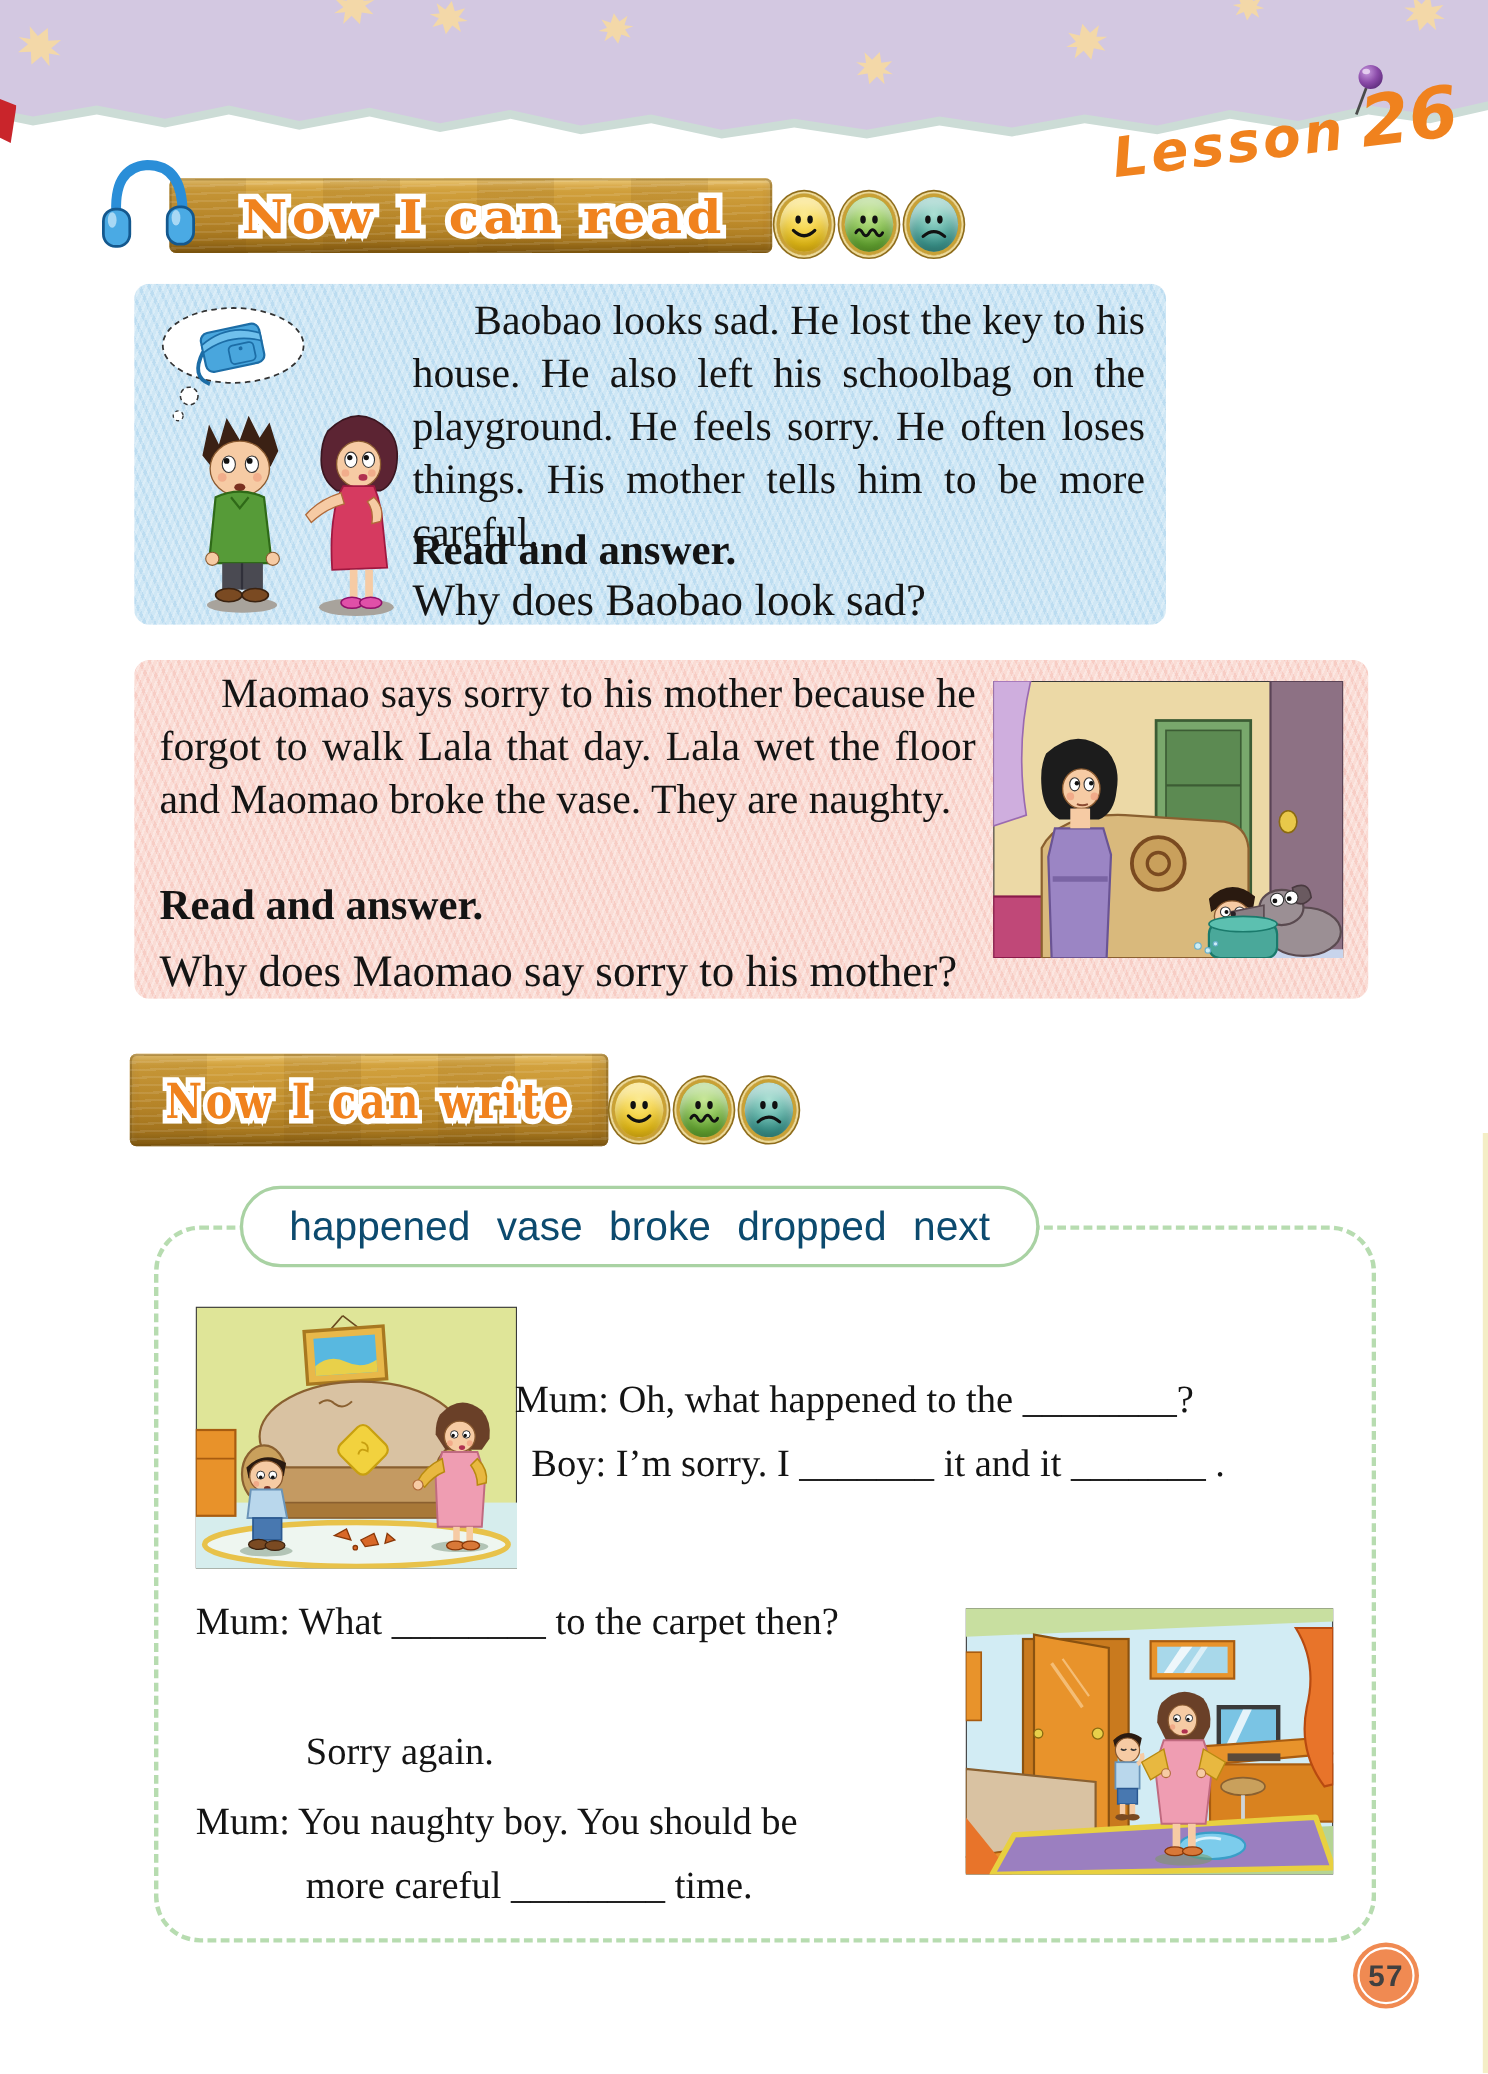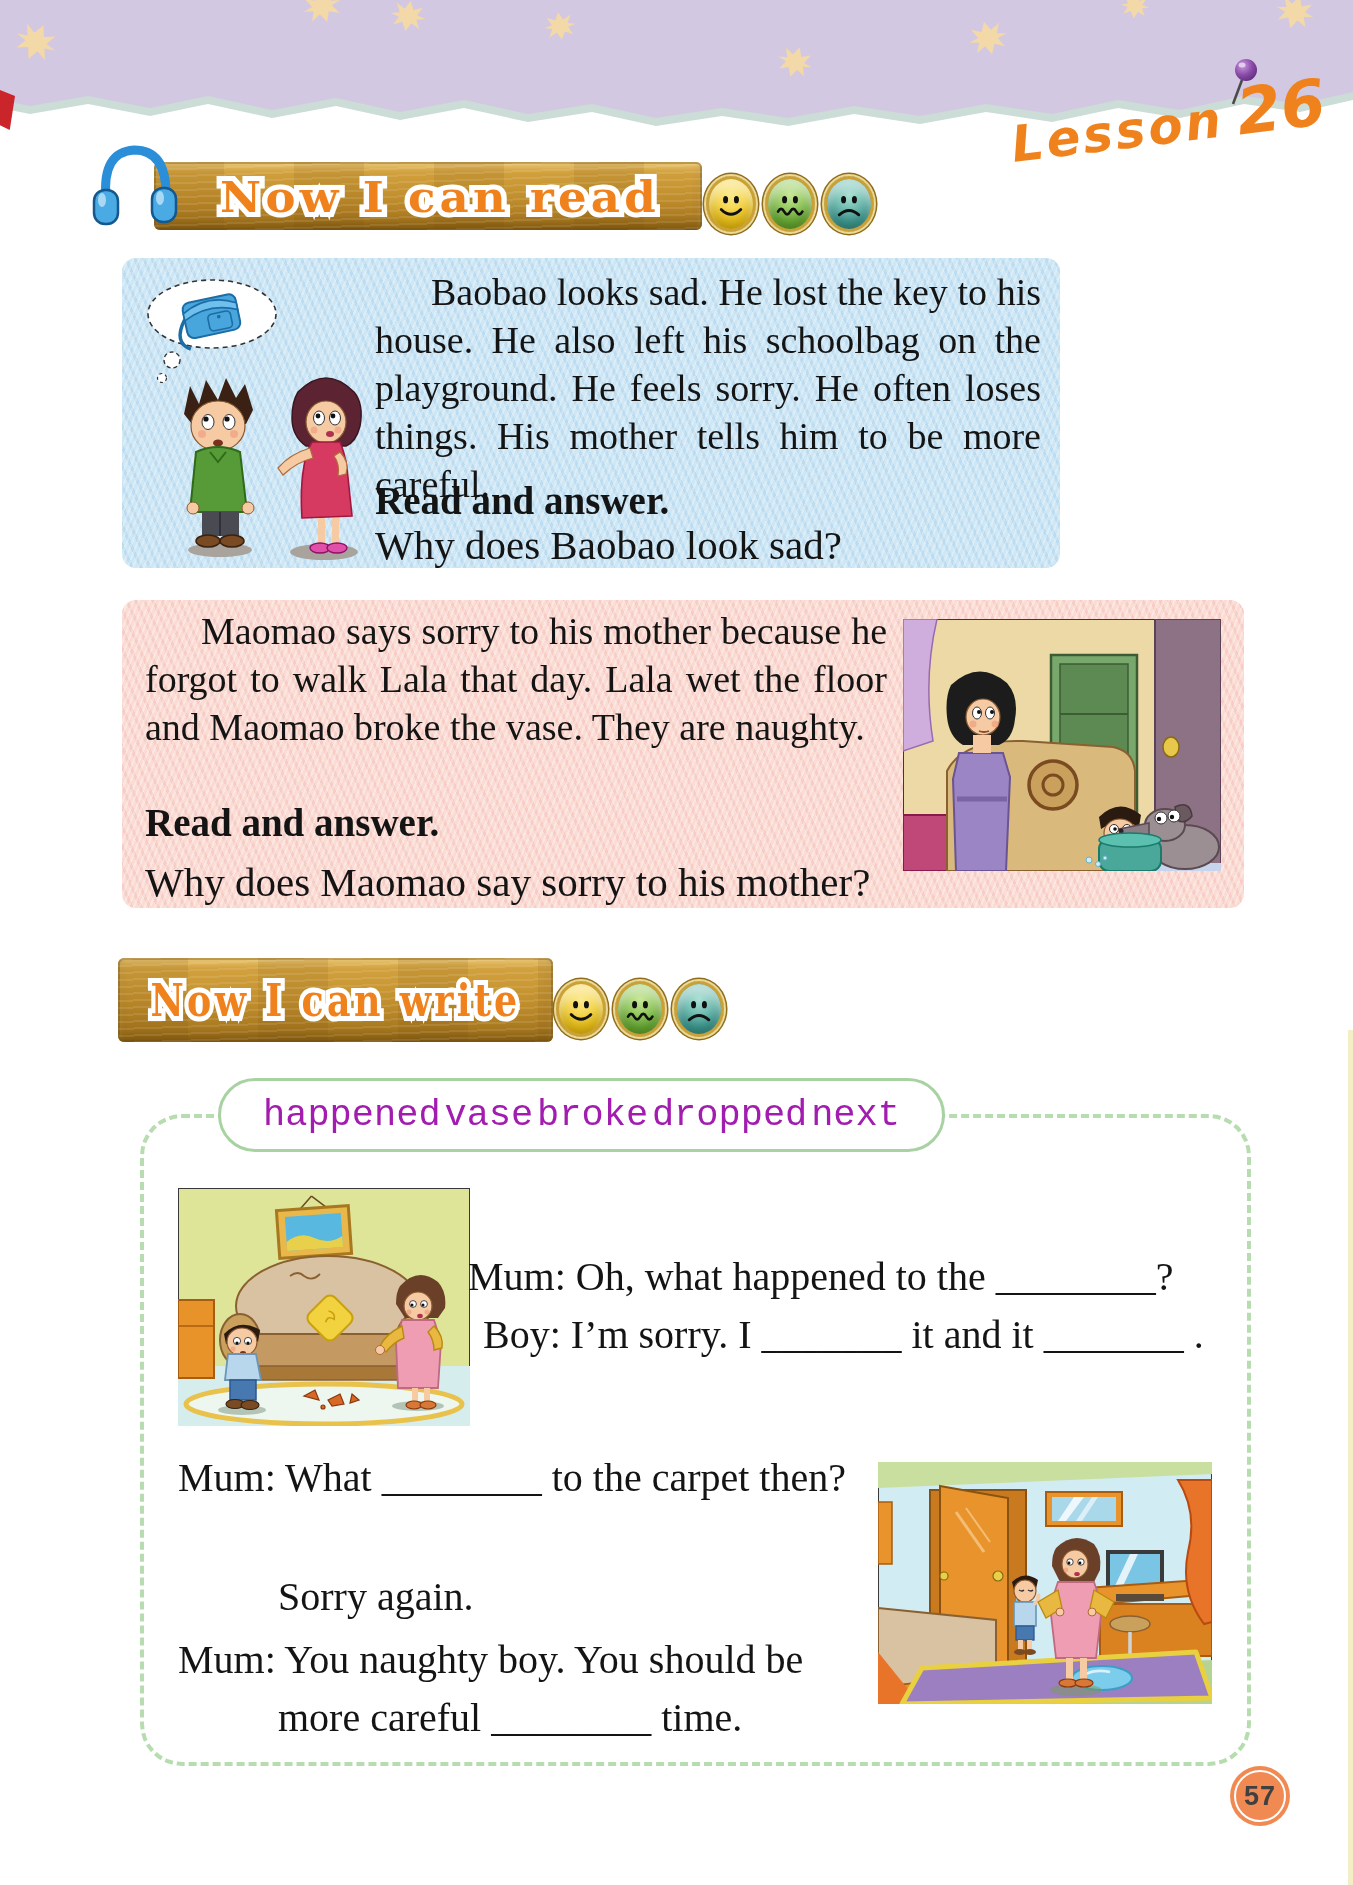--- a/index.html
+++ b/index.html
@@ -52,22 +52,22 @@
   .para{position:absolute;font-size:38px;line-height:48px;text-align:justify;text-indent:56px;}
   .task-label{position:absolute;font-size:39px;font-weight:bold;white-space:nowrap;}
   .question{position:absolute;font-size:41px;white-space:nowrap;}
 
   
   .dashed-box{position:absolute;left:140px;top:1114px;width:1103px;height:644px;
     border:4px dashed #b7dcb0;border-radius:42px;}
   .word-pill{position:absolute;left:218px;top:1078px;width:727px;height:74px;background:#fff;
     border:3px solid #a9d2a3;border-radius:38px;display:flex;align-items:center;
     justify-content:space-between;padding:0 42px;box-sizing:border-box;
-    font-family:Liberation Mono, monospace;font-size:37px;color:#a21caf;}
-  .dialogue{position:absolute;font-size:40px;white-space:nowrap;}
+    font-family:Liberation Sans, sans-serif;font-size:37px;color:#0c4a6e;}
+  .dialogue{position:absolute;font-size:35px;white-space:nowrap;}
 
   
   .page-num{position:absolute;left:1230px;top:1766px;width:60px;height:60px;border-radius:50%;
     background:#f08a52;display:flex;align-items:center;justify-content:center;
     font-family:"Liberation Sans",sans-serif;font-weight:bold;font-size:27px;color:#404040;
     letter-spacing:1px;}
   .page-num::after{content:'';position:absolute;inset:4px;border:2.5px solid #fff;border-radius:50%;}
   .page-num span{position:relative;z-index:1;}
 
   .scene{position:absolute;}

